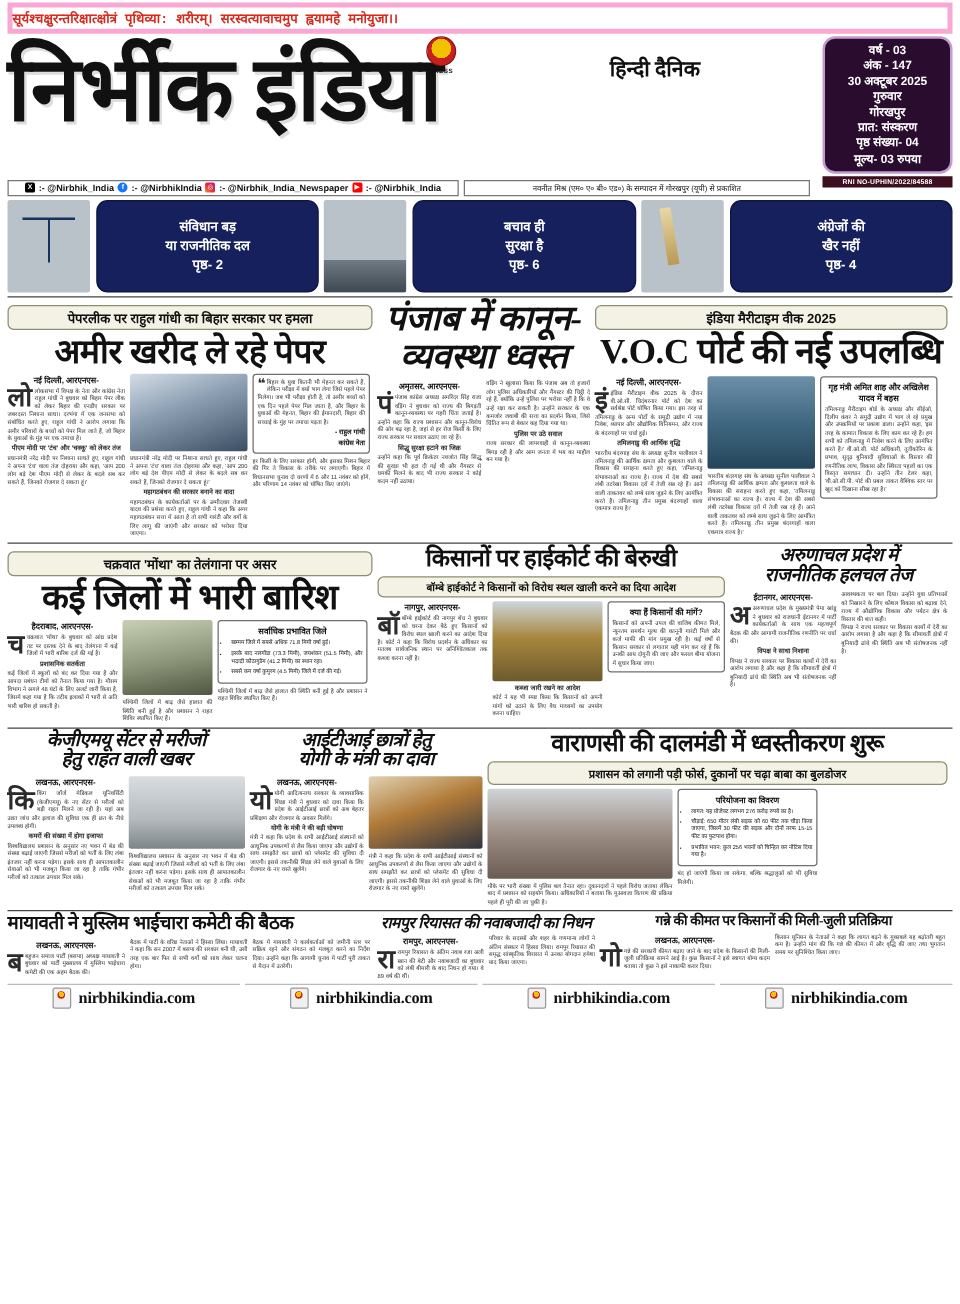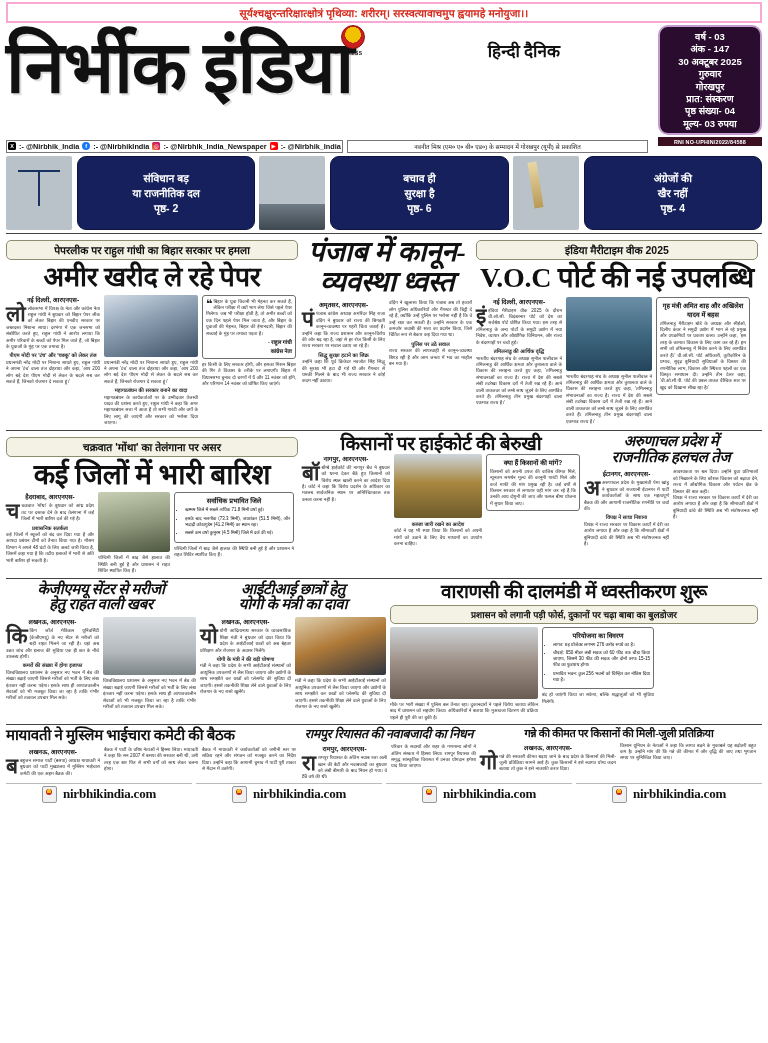--- a/index.html
+++ b/index.html
@@ -6,22 +6,22 @@
   html,body{margin:0;padding:0;background:#ffffff;}
   body{
     width:768px;height:1043px;overflow:hidden;
     font-family:"Liberation Sans","DejaVu Sans",sans-serif;
     color:#111;
   }
   .page{width:768px;height:1043px;position:relative;box-sizing:border-box;padding:0 6px;}
 
   
   .sanskrit-bar{
-    border:2px solid #f9a8d4;margin:2px 0 0 0;height:17px;
-    display:flex;align-items:center;justify-content:center;
+    border:4px solid #f9a8d4;margin:2px 0 0 0;height:17px;
+    display:flex;align-items:center;justify-content:flex-start;font-family:Liberation Mono, monospace;
   }
   .sanskrit-bar span{
     color:#d52b1e;font-weight:bold;font-size:10.5px;letter-spacing:.1px;white-space:nowrap;
   }
 
   
   .masthead{display:flex;align-items:flex-start;height:118px;position:relative;}
   .mast-left{flex:1;position:relative;}
   .mast-title{
     font-family:"Liberation Serif","DejaVu Serif",serif;
@@ -53,21 +53,21 @@
   .rni{
     width:104px;margin-left:6px;margin-top:2px;background:#3b0f1f;color:#fff;
     font-size:5.4px;font-weight:bold;text-align:center;letter-spacing:.2px;
     padding:1.5px 0;box-sizing:border-box;
   }
 
   
   .social-row{display:flex;align-items:center;gap:4px;height:14px;margin-top:-2px;}
   .social-strip{
     border:1px solid #777;height:13px;display:flex;align-items:center;
-    padding:0 1px;gap:3px;font-size:7.3px;font-weight:bold;box-sizing:border-box;
+    padding:0 13px;gap:3px;font-size:7.3px;font-weight:bold;box-sizing:border-box;
   }
   .social-strip .si{
     width:8px;height:8px;border-radius:1.5px;display:inline-block;
     font-size:5.5px;color:#fff;text-align:center;line-height:8px;font-weight:bold;
   }
   .si.x{background:#000;}
   .si.fb{background:#1877f2;border-radius:50%;}
   .si.ig{background:linear-gradient(45deg,#f09433,#dc2743,#bc1888);}
   .si.yt{background:#ff0000;}
   .publisher-line{
@@ -339,20 +339,21 @@
               <li>सबसे कम वर्षा कुमुरम (4.5 मिमी) जिले में दर्ज की गई।</li>
             </ul>
           </div>
           <div class="body-txt" style="margin-top:3px">पश्चिमी जिलों में बाढ़ जैसे हालात की स्थिति बनी हुई है और प्रशासन ने राहत शिविर स्थापित किए हैं।</div>
         </div>
       </div>
     </div>
 
     <div class="col" style="width:278px">
       <div class="hl hl-md">किसानों पर हाईकोर्ट की बेरुखी</div>
+      <div class="kicker" style="font-size:8.2px">बॉम्बे हाईकोर्ट ने किसानों को विरोध स्थल खाली करने का दिया आदेश</div>
       <div class="cols">
         <div class="col" style="width:88px">
           <div class="dline">नागपुर, आरएनएस-</div>
           <div class="body-txt"><span class="dropcap">बॉ</span><span>बॉम्बे हाईकोर्ट की नागपुर बेंच ने बुधवार को धरना देकर बैठे हुए किसानों को विरोध स्थल खाली करने का आदेश दिया है। कोर्ट ने कहा कि विरोध प्रदर्शन के अधिकार का मतलब सार्वजनिक स्थान पर अनिश्चितकाल तक कब्जा करना नहीं है।</span></div>
         </div>
         <div class="col" style="width:88px">
           <div class="photo p-temple" style="height:64px;margin-bottom:3px"></div>
           <div class="body-txt"><b>कब्जा जारी रखने का आदेश</b><span>कोर्ट ने यह भी स्पष्ट किया कि किसानों को अपनी मांगों को उठाने के लिए वैध माध्यमों का उपयोग करना चाहिए।</span></div>
         </div>
         <div class="col" style="width:94px">

